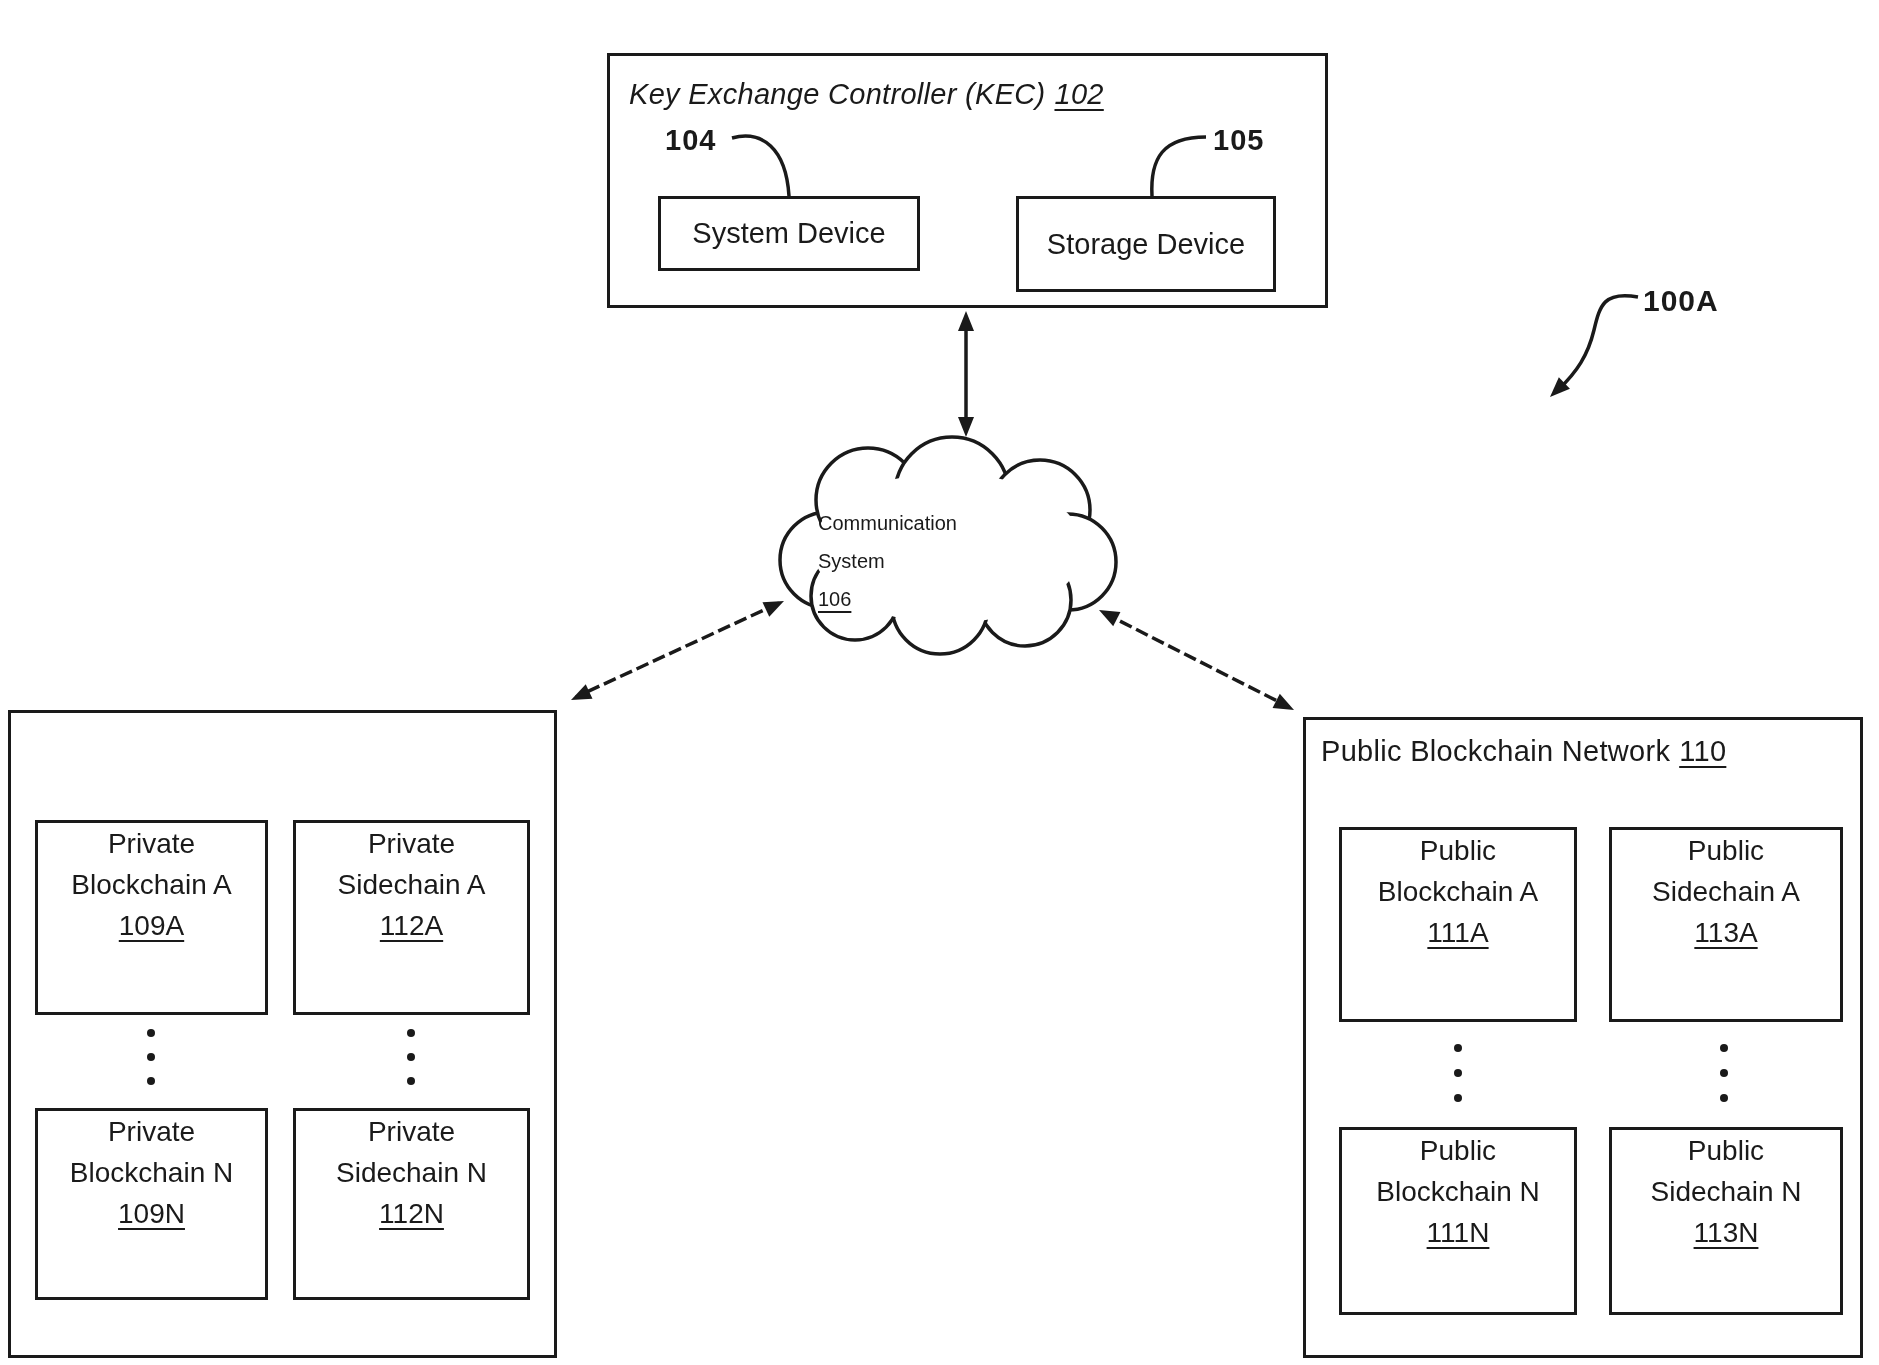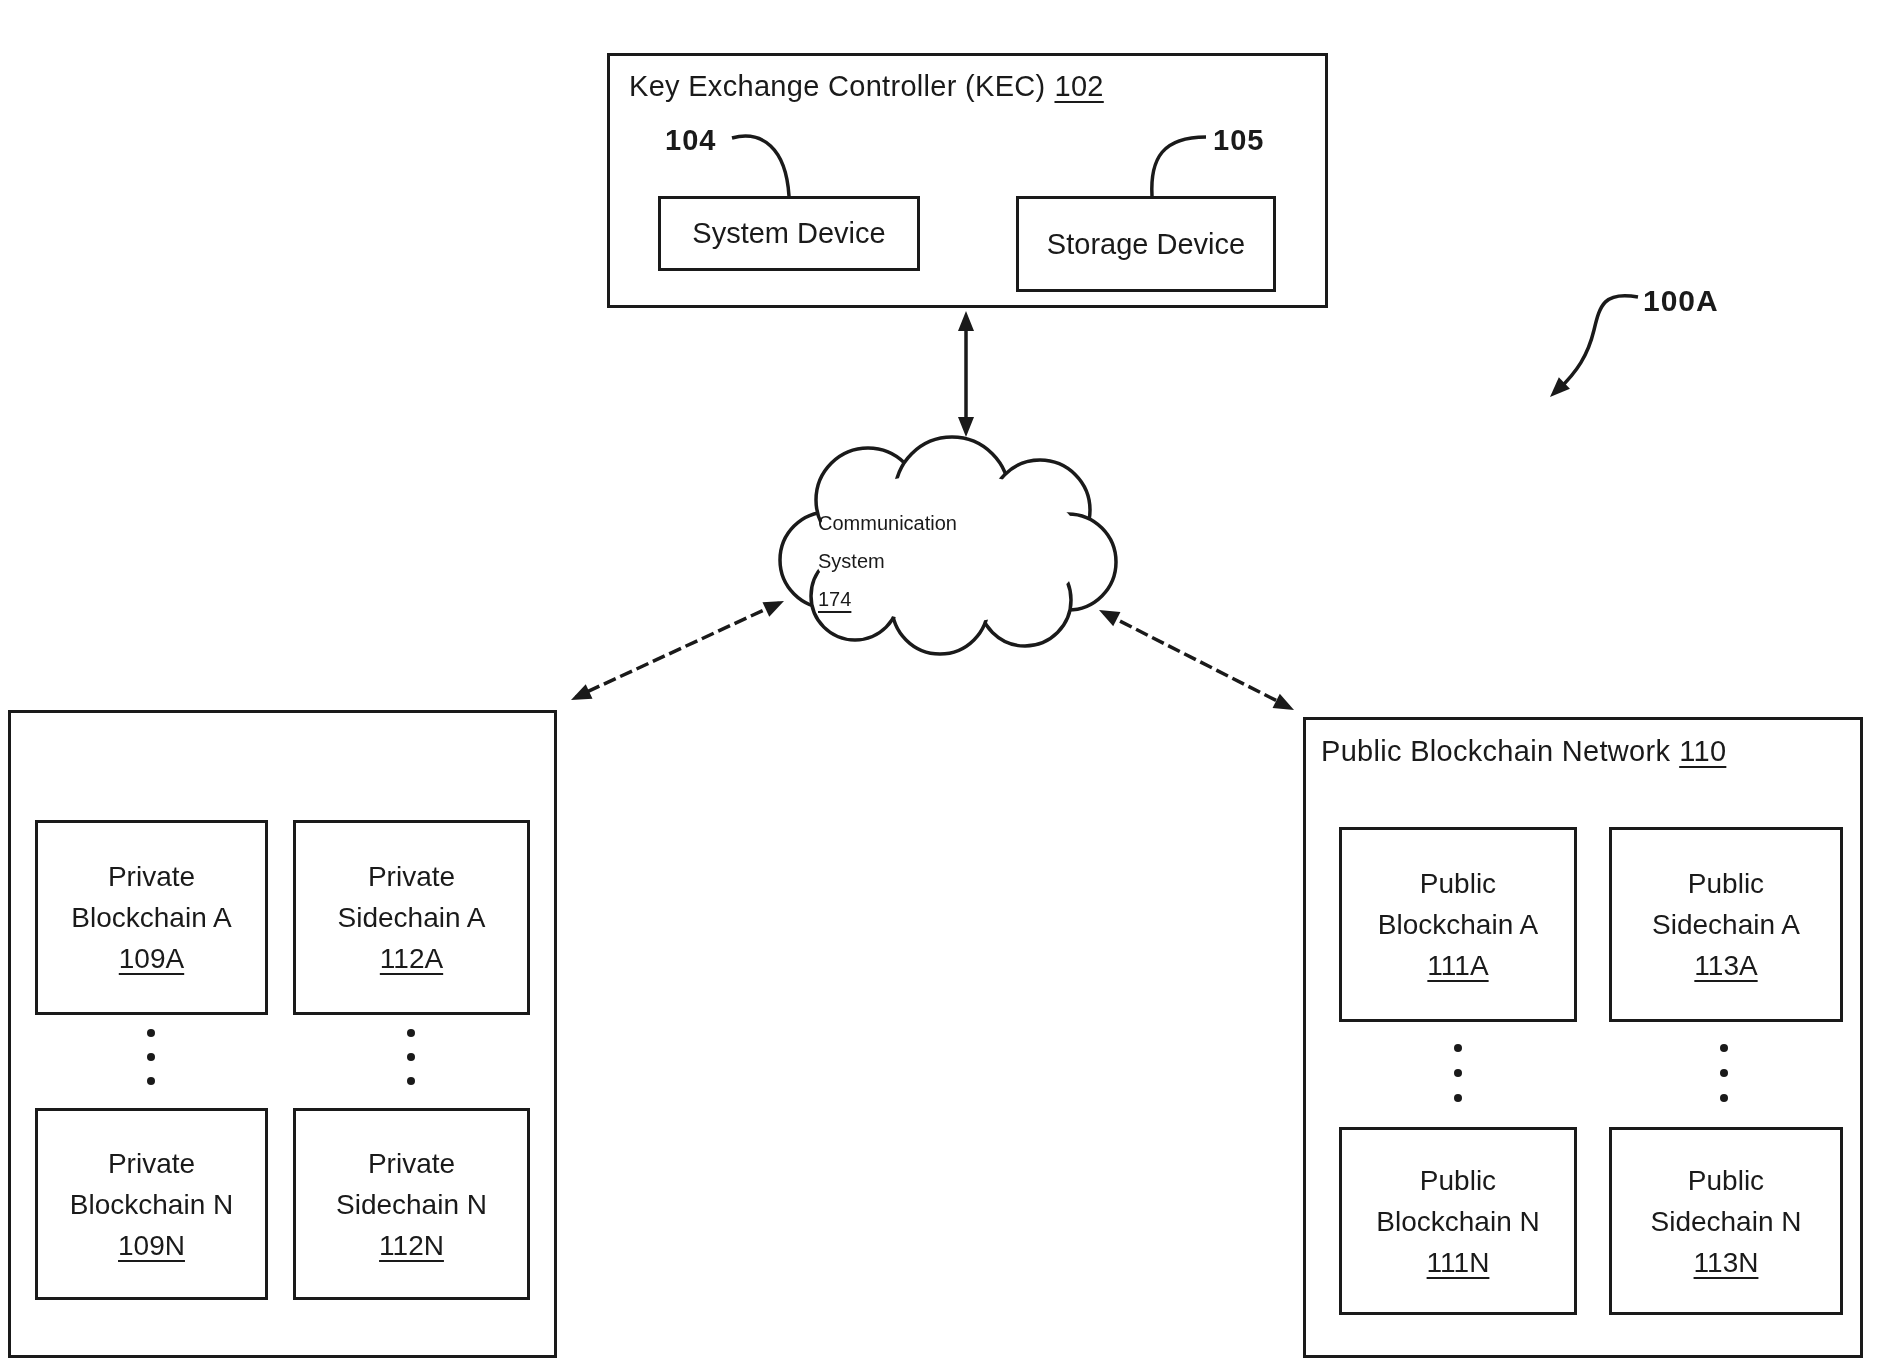--- a/index.html
+++ b/index.html
@@ -39,21 +39,21 @@
     border:3px solid var(--ink);
     box-sizing:border-box;
     display:flex;align-items:center;justify-content:center;
     font-size:29px;
     background:var(--bg);
   }
   .node{
     position:absolute;
     border:3px solid var(--ink);
     box-sizing:border-box;
-    display:flex;align-items:center;justify-content:center;
+    display:flex;align-items:flex-start;justify-content:center;
     text-align:center;
     background:var(--bg);
   }
   .node-text{font-size:28px;line-height:41px;}
   .bold-ref{
     position:absolute;
     font-weight:700;
     font-size:29px;
     letter-spacing:1px;
     white-space:nowrap;
@@ -126,40 +126,40 @@
         <circle cx="1458" cy="1073" r="4"></circle>
         <circle cx="1458" cy="1098" r="4"></circle>
       <circle cx="1724" cy="1048" r="4"></circle>
         <circle cx="1724" cy="1073" r="4"></circle>
         <circle cx="1724" cy="1098" r="4"></circle>
     </g>
   </svg>
 
   <div class="box" style="left:607px;top:53px;width:721px;height:255px;"></div>
 
-  <div class="title-line" style="left:629px;top:70px;">
+  <div class="title-line" style="left:629px;top:78px;font-style:italic;">
     <span>Key Exchange Controller (KEC)</span><span class="ref u">102</span>
   </div>
 
   <div class="bold-ref" style="left:665px;top:124px;">104</div>
   <div class="bold-ref" style="left:1213px;top:124px;">105</div>
 
   <div class="device-box" style="left:658px;top:196px;width:262px;height:75px;">
     <span>System Device</span>
   </div>
   <div class="device-box" style="left:1016px;top:196px;width:260px;height:96px;">
     <span>Storage Device</span>
   </div>
 
   <div class="bold-ref" style="left:1643px;top:284px;font-size:30px;">100A</div>
 
   <div class="cloud-text">
     <span>Communication</span><br>
     <span>System</span><br>
-    <span class="u">174</span>
+    <span class="u">106</span>
   </div>
 
   <div class="box" style="left:8px;top:710px;width:549px;height:648px;"></div>
 
 
   <div class="node" style="left:35px;top:820px;width:233px;height:195px;">
     <div class="node-text">
       <span>Private</span><br>
       <span>Blockchain A</span><br>
       <span class="u">109A</span>

